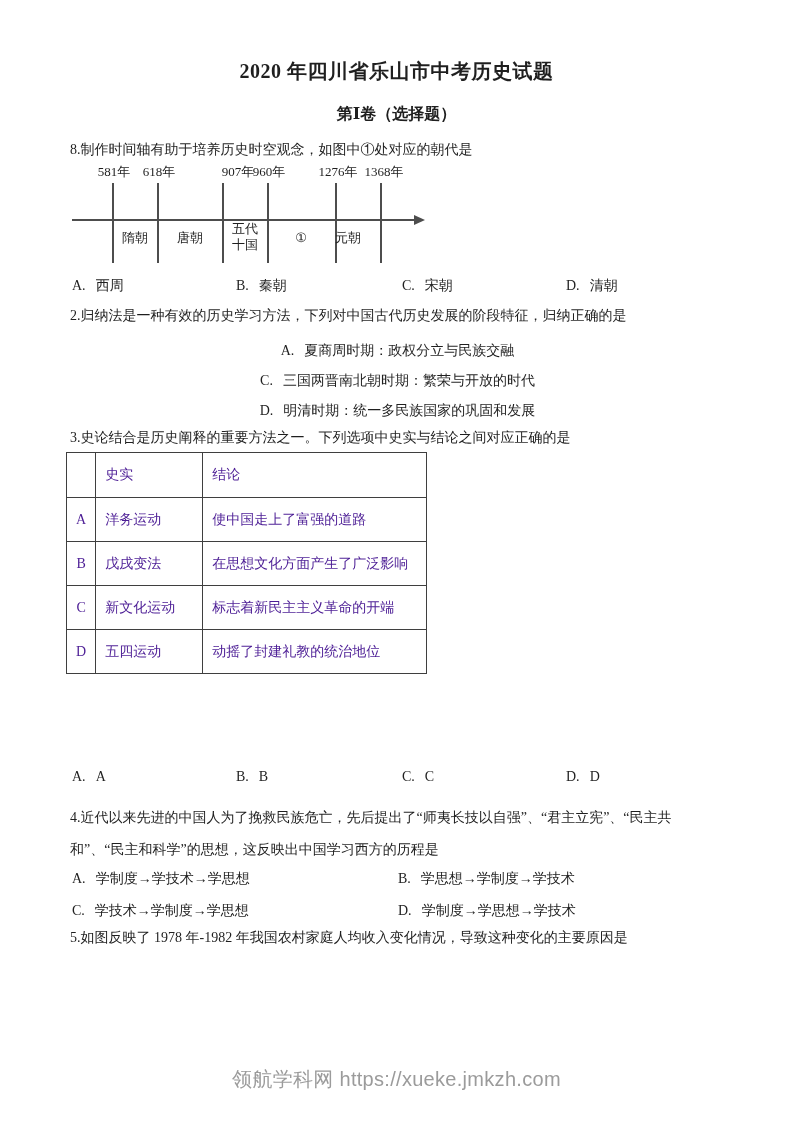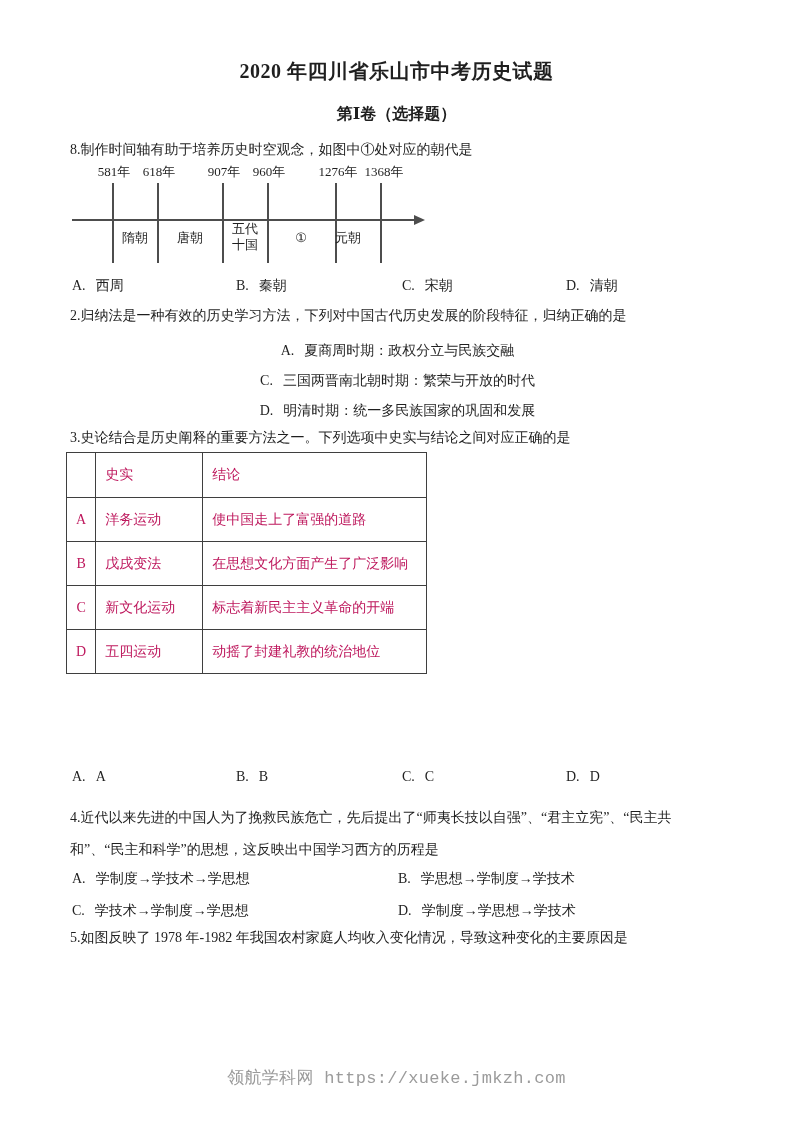--- a/index.html
+++ b/index.html
@@ -131,60 +131,60 @@
   }
   .opt-line.first { margin-top: 15px; }
   .opt-label { display: inline-block; margin-right: 10px; }
 
   
   table.fact-table {
     border-collapse: collapse;
     margin-top: 4px;
     margin-left: -4px;
     font-size: 14px;
-    color: #be185d;
+    color: #4c1d95;
   }
   table.fact-table td {
     border: 1.5px solid #3f3f3f;
     padding: 0 9px;
     height: 43px;
     vertical-align: middle;
   }
   table.fact-table tr.hdr td { height: 44px; }
   td.c-key   { width: 10px; text-align: center; padding: 0 6px; }
   td.c-fact  { width: 88px; }
   td.c-concl { width: 205px; }
 
   
   .watermark {
     position: absolute;
     top: 1066px;
     left: 0;
     width: 100%;
     text-align: center;
-    font-family: Liberation Mono, monospace;
-    font-size: 17px;
+    font-family: Liberation Sans, sans-serif;
+    font-size: 20px;
     color: #9b9b9b;
     letter-spacing: 0.3px;
   }
 </style>
 </head>
 <body>
 
 <div class="page">
 
   <h1 class="title">2020 年四川省乐山市中考历史试题</h1>
   <h2 class="section">第Ⅰ卷（选择题）</h2>
 
   <p class="qtext mt-q1">8.制作时间轴有助于培养历史时空观念，如图中①处对应的朝代是</p>
 
   <div class="timeline">
     <span class="tl-year" style="left:44px">581年</span>
     <span class="tl-year" style="left:89px">618年</span>
-    <span class="tl-year" style="left:154px">907年</span>
+    <span class="tl-year" style="left:168px">907年</span>
     <span class="tl-year" style="left:199px">960年</span>
     <span class="tl-year" style="left:268px">1276年</span>
     <span class="tl-year" style="left:314px">1368年</span>
 
     <div class="tl-tick" style="left:42px"></div>
     <div class="tl-tick" style="left:87px"></div>
     <div class="tl-tick" style="left:152px"></div>
     <div class="tl-tick" style="left:197px"></div>
     <div class="tl-tick" style="left:265px"></div>
     <div class="tl-tick" style="left:310px"></div>

